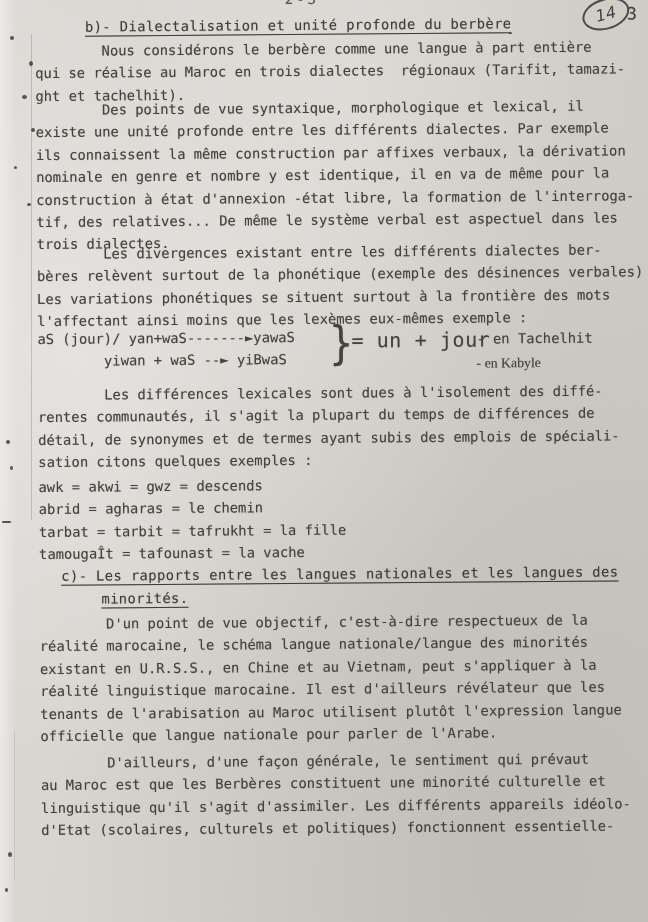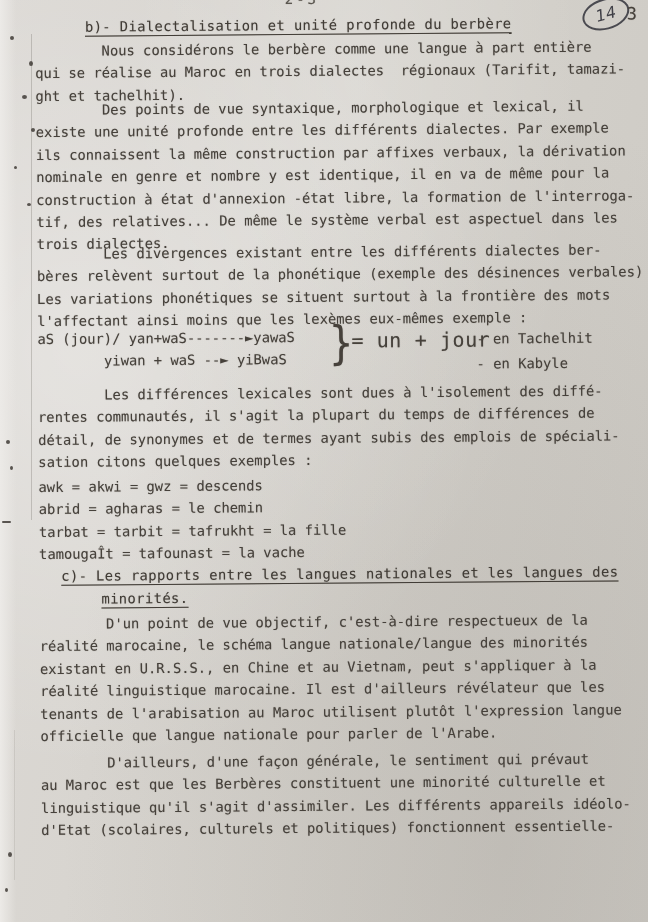--- a/index.html
+++ b/index.html
@@ -131,21 +131,21 @@
     <pre class="blk" style="top:243px;">        Les divergences existant entre les différents dialectes ber-
 bères relèvent surtout de la phonétique (exemple des désinences verbales)
 Les variations phonétiques se situent surtout à la frontière des mots
 l'affectant ainsi moins que les lexèmes eux-mêmes exemple :</pre>
 
     <pre class="blk" style="top:328px;">aS (jour)/ yan+waS-------►yawaS
         yiwan + waS --► yiBwaS</pre>
     <div class="brace">}</div>
     <div class="formula-result">= un + jour</div>
     <div class="formula-label" style="top:321px;margin-top:13px;">- en Tachelhit</div>
-    <div class="formula-label" style="top:359px;">- en Kabyle</div>
+    <div class="formula-label" style="top:359px;font-family:Liberation Serif, serif;">- en Kabyle</div>
 
     <pre class="blk" style="top:384px;">        Les différences lexicales sont dues à l'isolement des diffé-
 rentes communautés, il s'agit la plupart du temps de différences de
 détail, de synonymes et de termes ayant subis des emplois de spéciali-
 sation citons quelques exemples :</pre>
 
     <pre class="blk" style="top:476px;">awk = akwi = gwz = descends
 abrid = agharas = le chemin
 tarbat = tarbit = tafrukht = la fille
 tamougaÎt = tafounast = la vache</pre>

